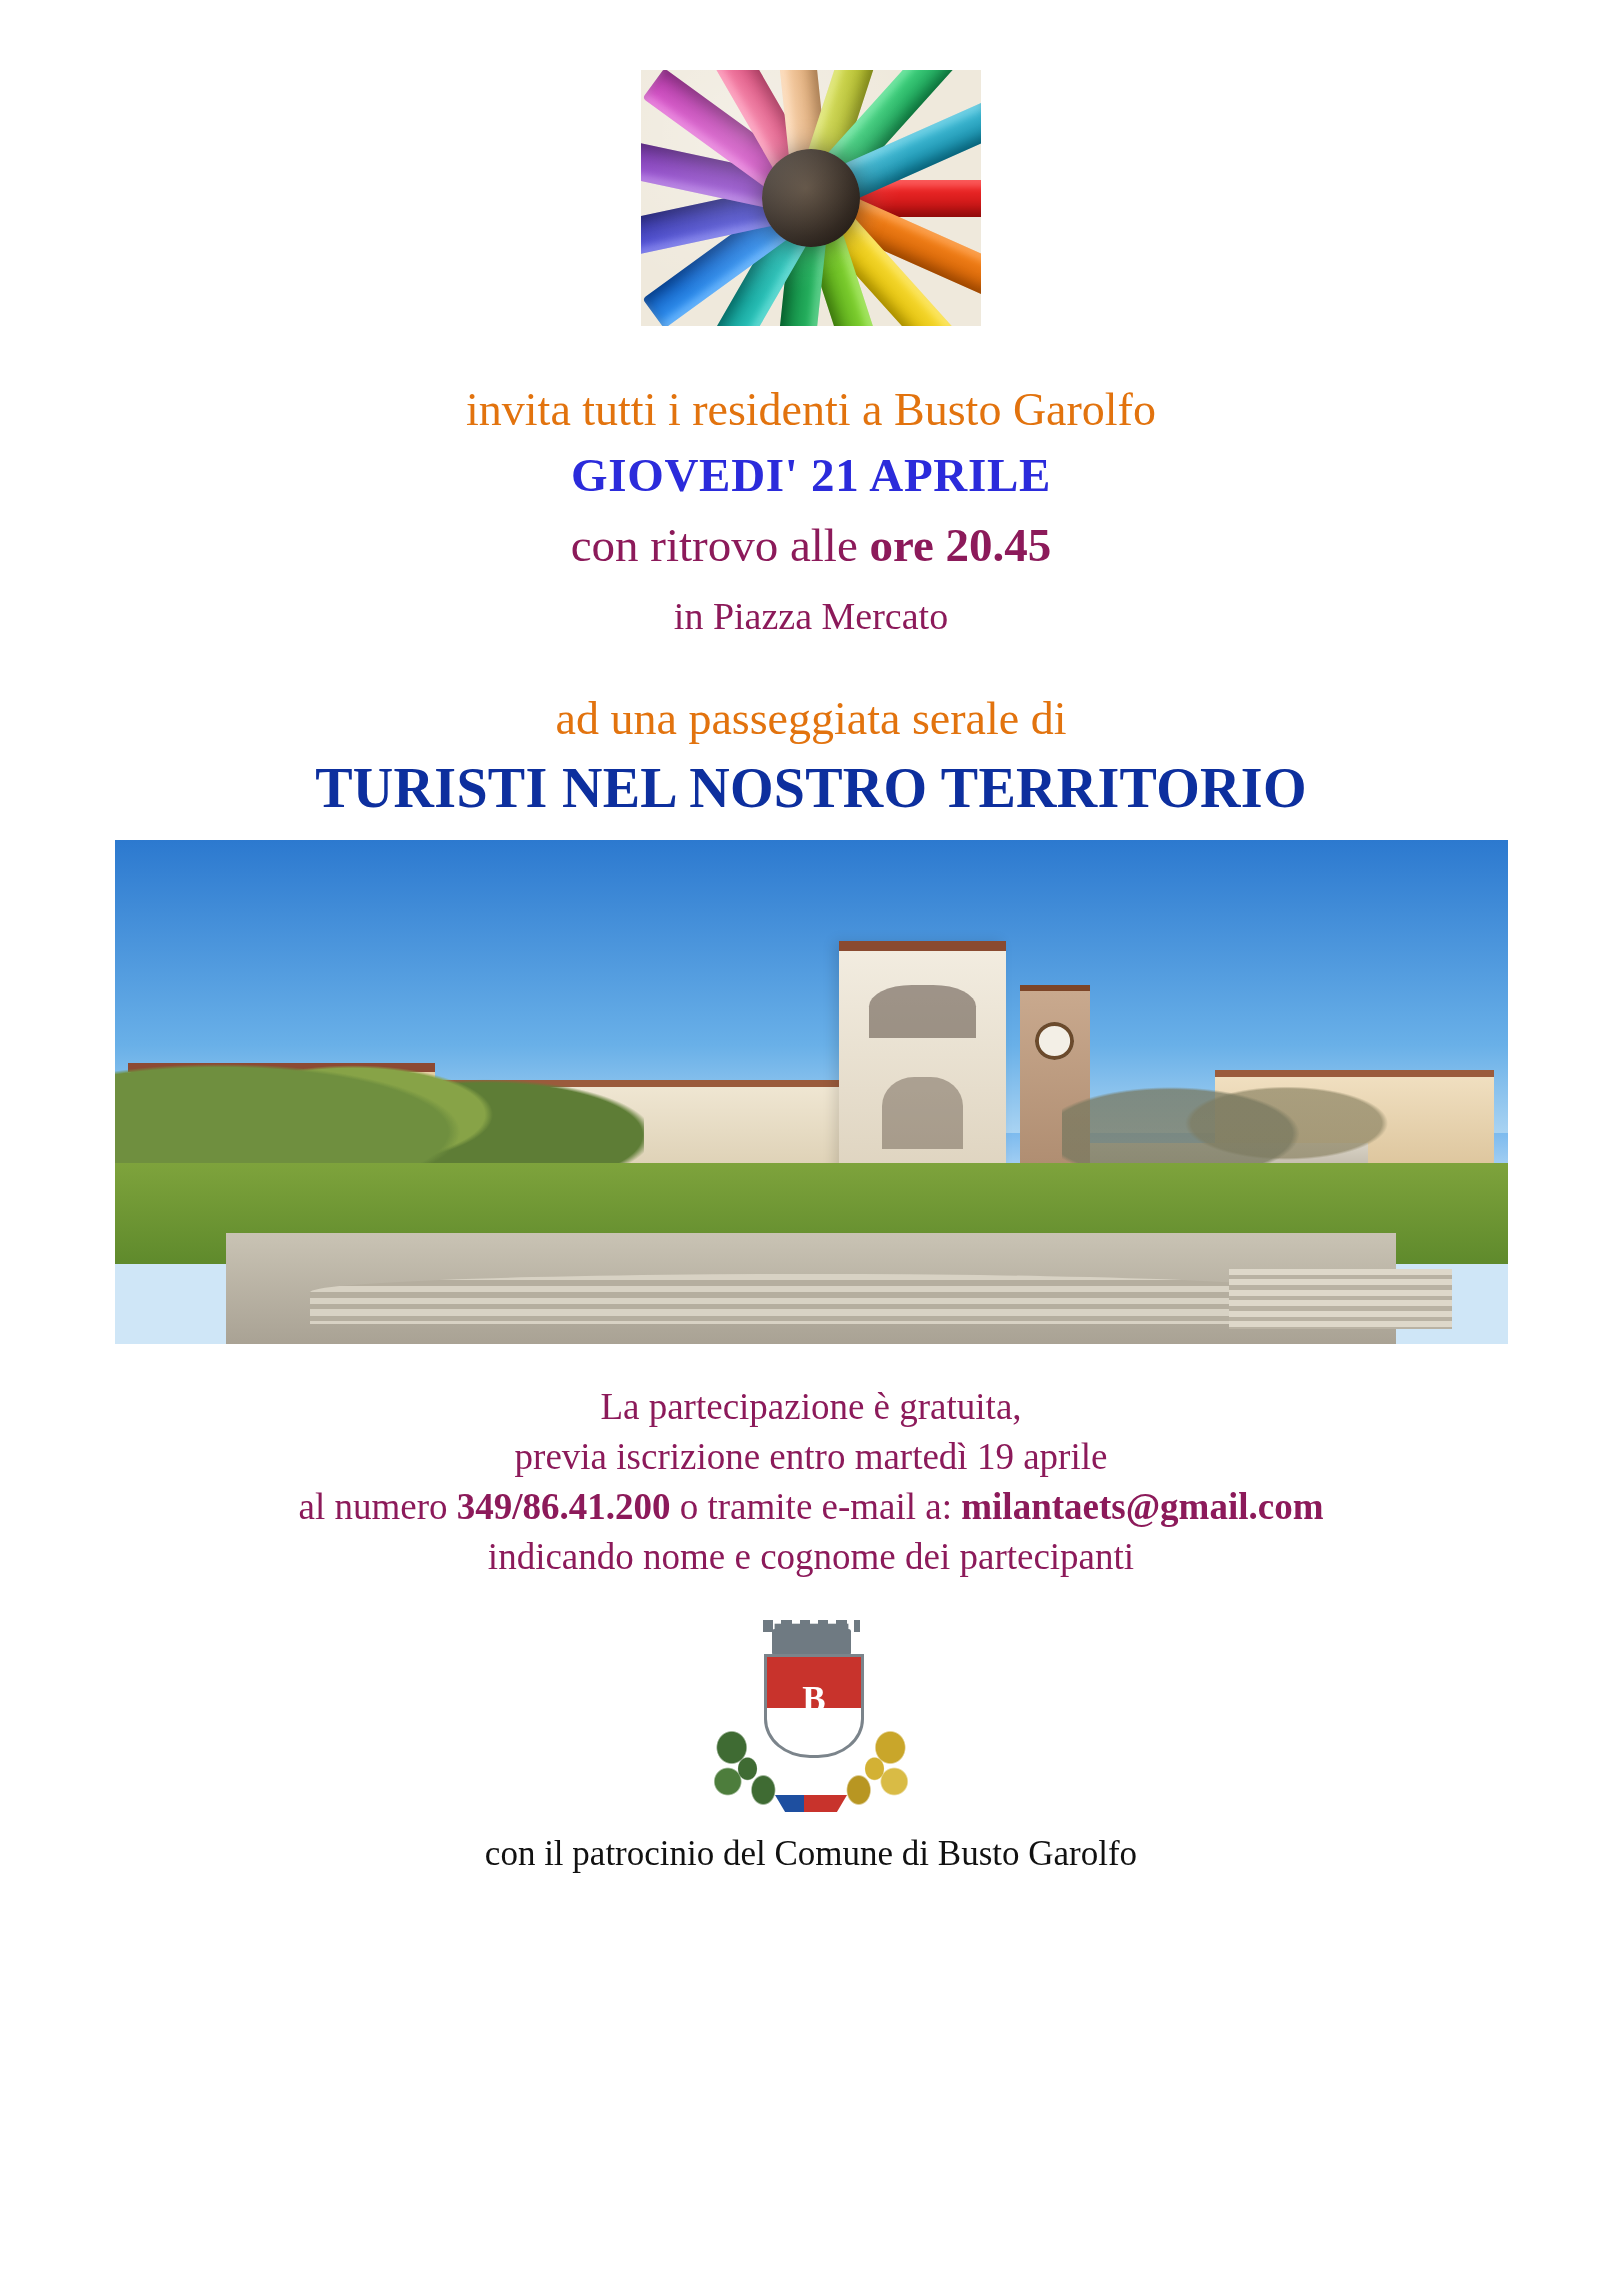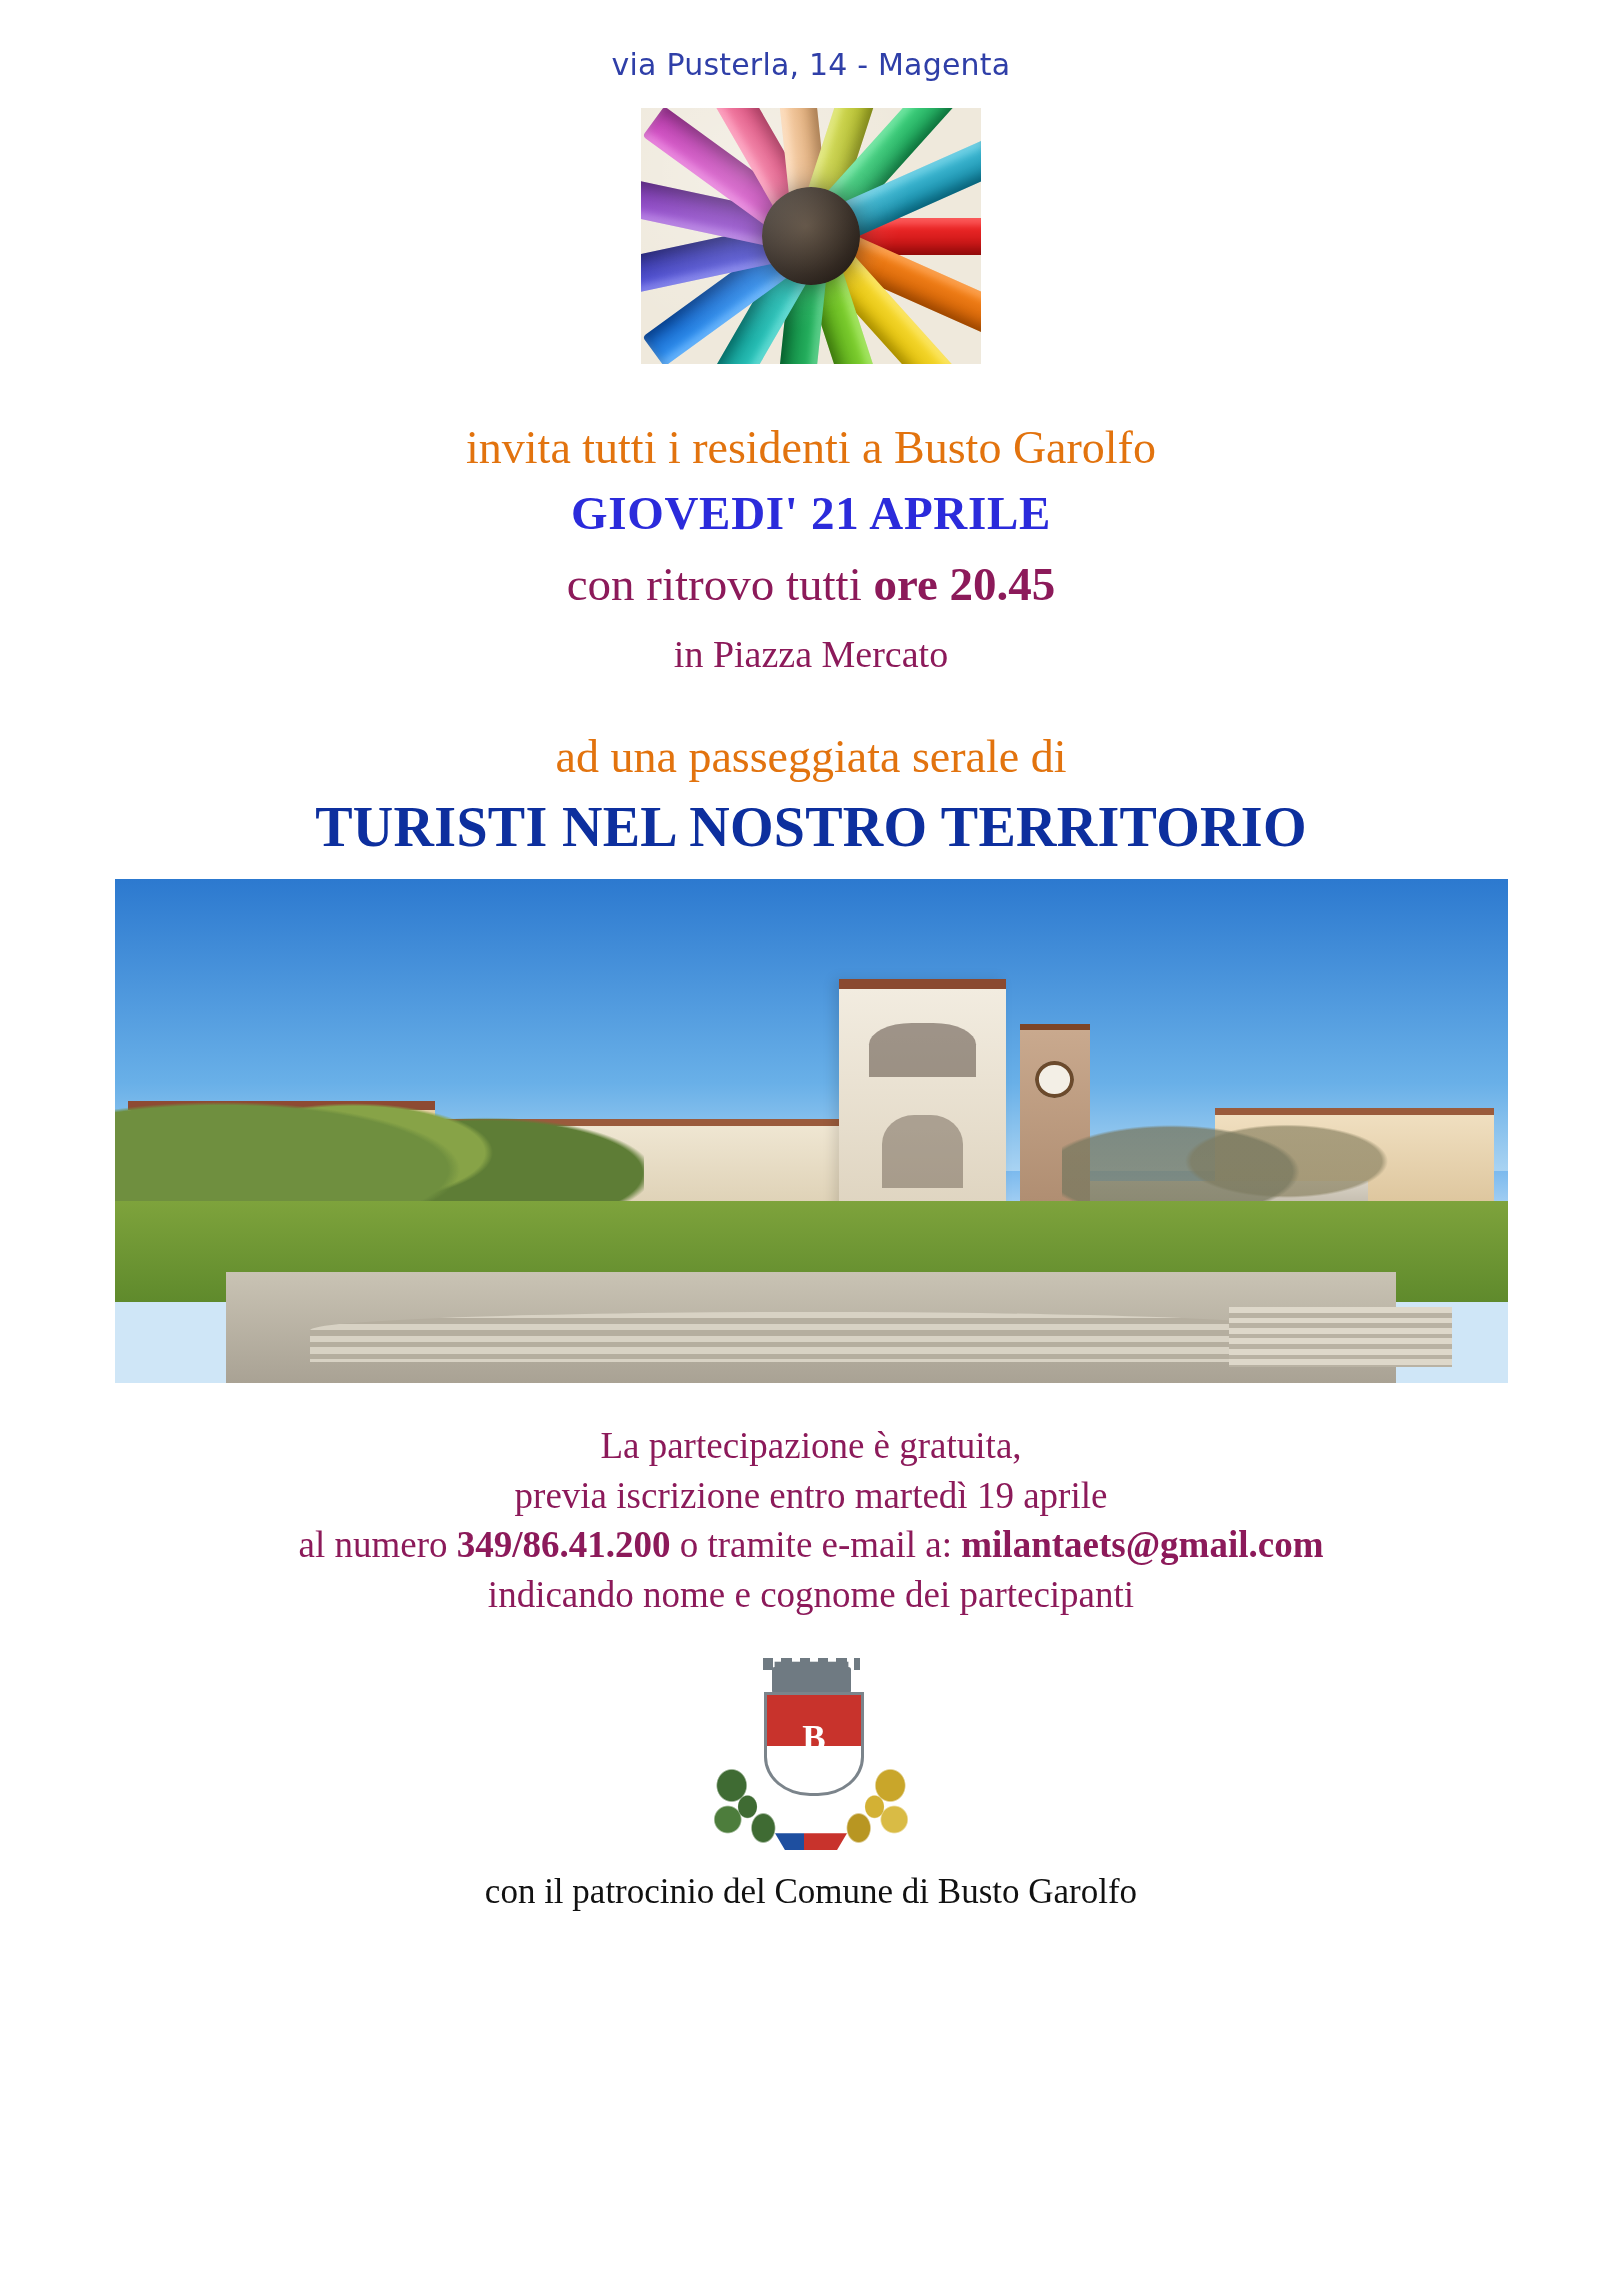--- a/index.html
+++ b/index.html
@@ -306,21 +306,20 @@
     font-size: 35px;
     color: #111111;
   }
 </style>
 </head>
 <body>
 
 <div class="poster">
 
   <div class="org-block">
-    <div class="org-line2">via Pusterla, 14 - Magenta</div>
   </div>
 
   <div class="pencils-wrap">
     <div class="fan">
       <i style="transform:rotate(0deg);background:linear-gradient(#ff2f2f,#b50d0d)"></i>
       <i style="transform:rotate(24deg);background:linear-gradient(#ff8a1f,#c75a00)"></i>
       <i style="transform:rotate(48deg);background:linear-gradient(#ffe23a,#d7b500)"></i>
       <i style="transform:rotate(72deg);background:linear-gradient(#8fe23a,#4f9c12)"></i>
       <i style="transform:rotate(96deg);background:linear-gradient(#2fc46b,#0b7d3c)"></i>
       <i style="transform:rotate(120deg);background:linear-gradient(#34d3c9,#0a8d86)"></i>
@@ -336,21 +335,21 @@
     </div>
     <div class="tipmask"></div>
     <div class="glow"></div>
   </div>
 
   <div class="invite">invita tutti i residenti a Busto Garolfo</div>
 
   <div class="date">GIOVEDI' 21 APRILE</div>
 
   <div class="time">
-    <span>con ritrovo tutti </span><b>ore 20.45</b>
+    <span>con ritrovo alle </span><b>ore 20.45</b>
   </div>
 
   <div class="place">in Piazza Mercato</div>
 
   <div class="walk">ad una passeggiata serale di</div>
 
   <div class="title">TURISTI NEL NOSTRO TERRITORIO</div>
 
   <div class="photo">
     <div class="sky"></div>

